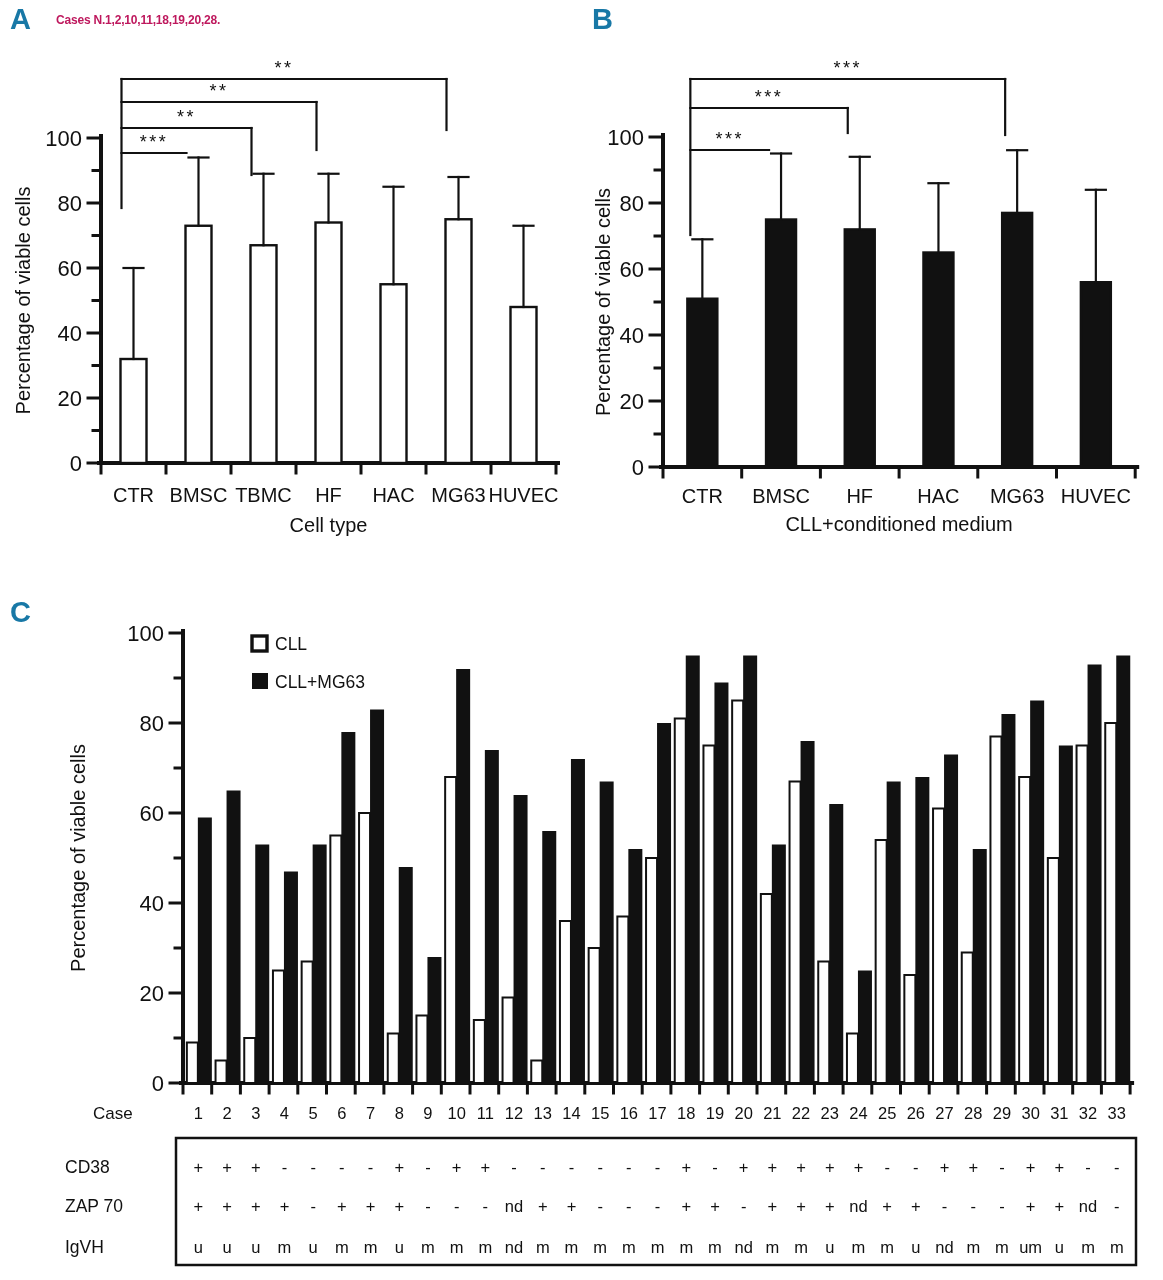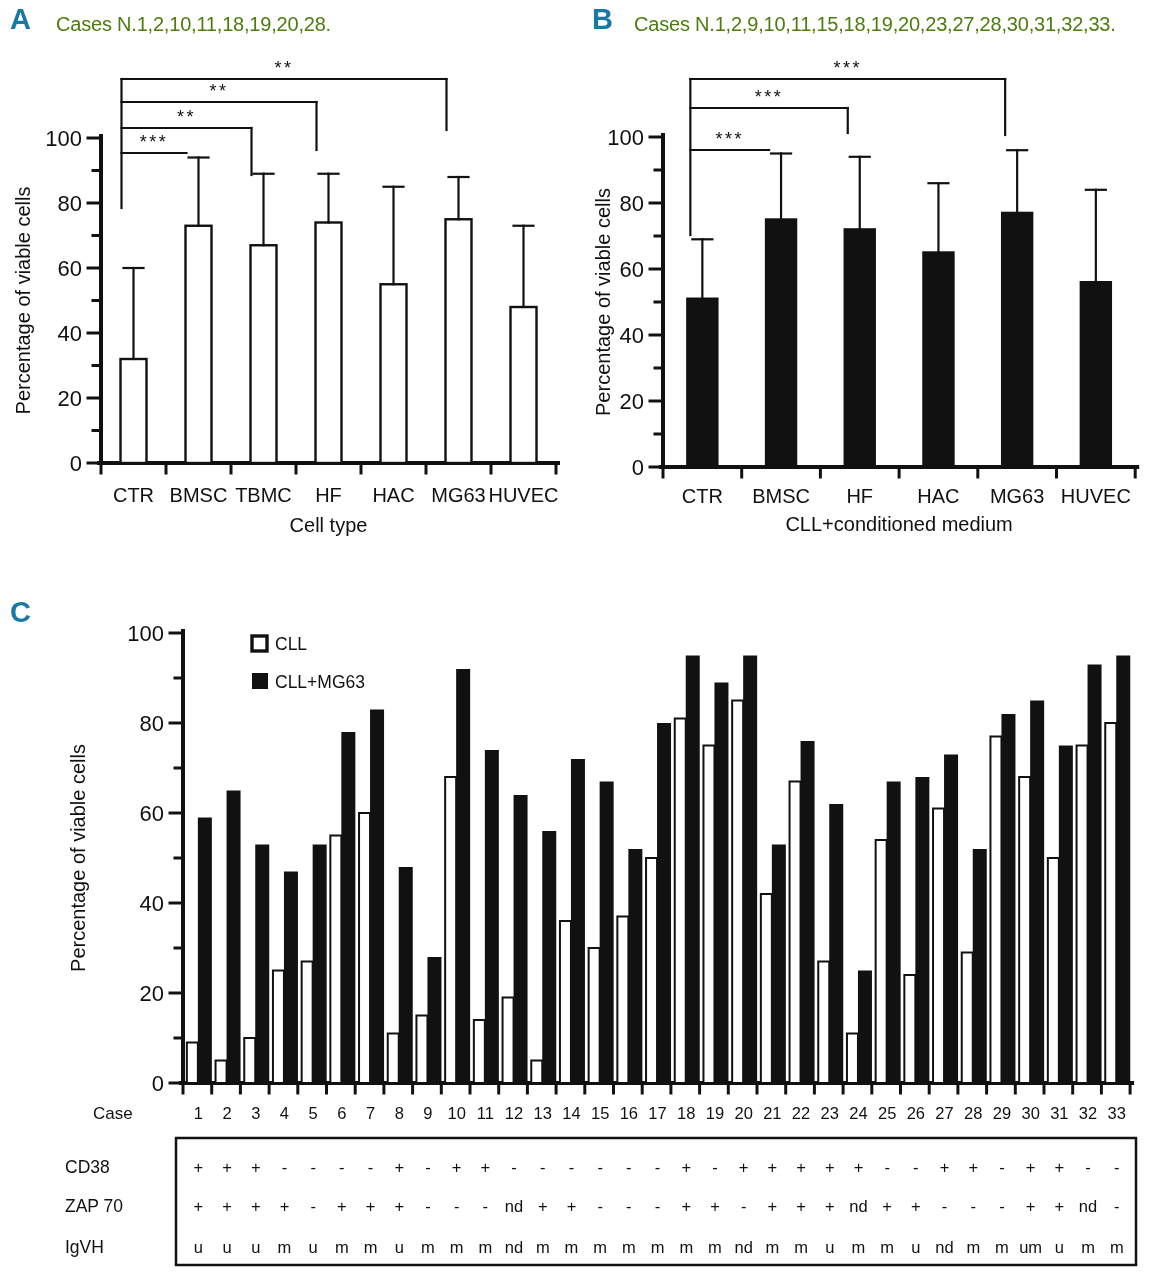--- a/index.html
+++ b/index.html
@@ -1,19 +1,19 @@
 <!DOCTYPE html>
 <html><head>
 <meta charset="utf-8">
 <style>
   html,body{margin:0;padding:0;background:#fff;}
   #figure{position:relative;width:1163px;height:1280px;background:#ffffff;overflow:hidden;
           font-family:"Liberation Sans",sans-serif;color:#111;}
   .panel-letter{position:absolute;font-size:29px;font-weight:bold;line-height:1;}
-  .panel-title{position:absolute;font-size:20px;letter-spacing:-0.2px;white-space:nowrap;color:#4d7c0f;}
+  .panel-title{position:absolute;font-size:12px;letter-spacing:-0.2px;white-space:nowrap;color:#be185d;font-weight:bold;}
   svg{position:absolute;left:0;top:0;}
   svg text{font-family:"Liberation Sans",sans-serif;fill:#111;}
 </style>
 </head>
 <body>
 
 <div id="figure">
   <svg id="fig-svg" width="1163" height="1280" viewBox="0 0 1163 1280">
       <g>
         <line x1="101" y1="136" x2="101" y2="463" stroke="#111111" stroke-width="4" stroke-linecap="square"></line>
@@ -415,16 +415,15 @@
         <text x="1059.35" y="1253" text-anchor="middle" font-size="16.5">u</text>
         <text x="1088.05" y="1253" text-anchor="middle" font-size="16.5">m</text>
         <text x="1116.75" y="1253" text-anchor="middle" font-size="16.5">m</text>
       </g>
     </svg>
 
   <div class="panel-letter" style="left: 10px; top: 5px; color: rgb(24, 120, 166);">A</div>
   <div class="panel-title" style="left:56px;top:13px;">Cases N.1,2,10,11,18,19,20,28.</div>
 
   <div class="panel-letter" style="left: 592px; top: 5px; color: rgb(24, 120, 166);">B</div>
-  <div class="panel-title" style="left:634px;top:13px;">Cases N.1,2,9,10,11,15,18,19,20,23,27,28,30,31,32,33.</div>
 
   <div class="panel-letter" style="left: 10px; top: 598px; color: rgb(24, 120, 166);">C</div>
 </div>
 
 </body></html>

